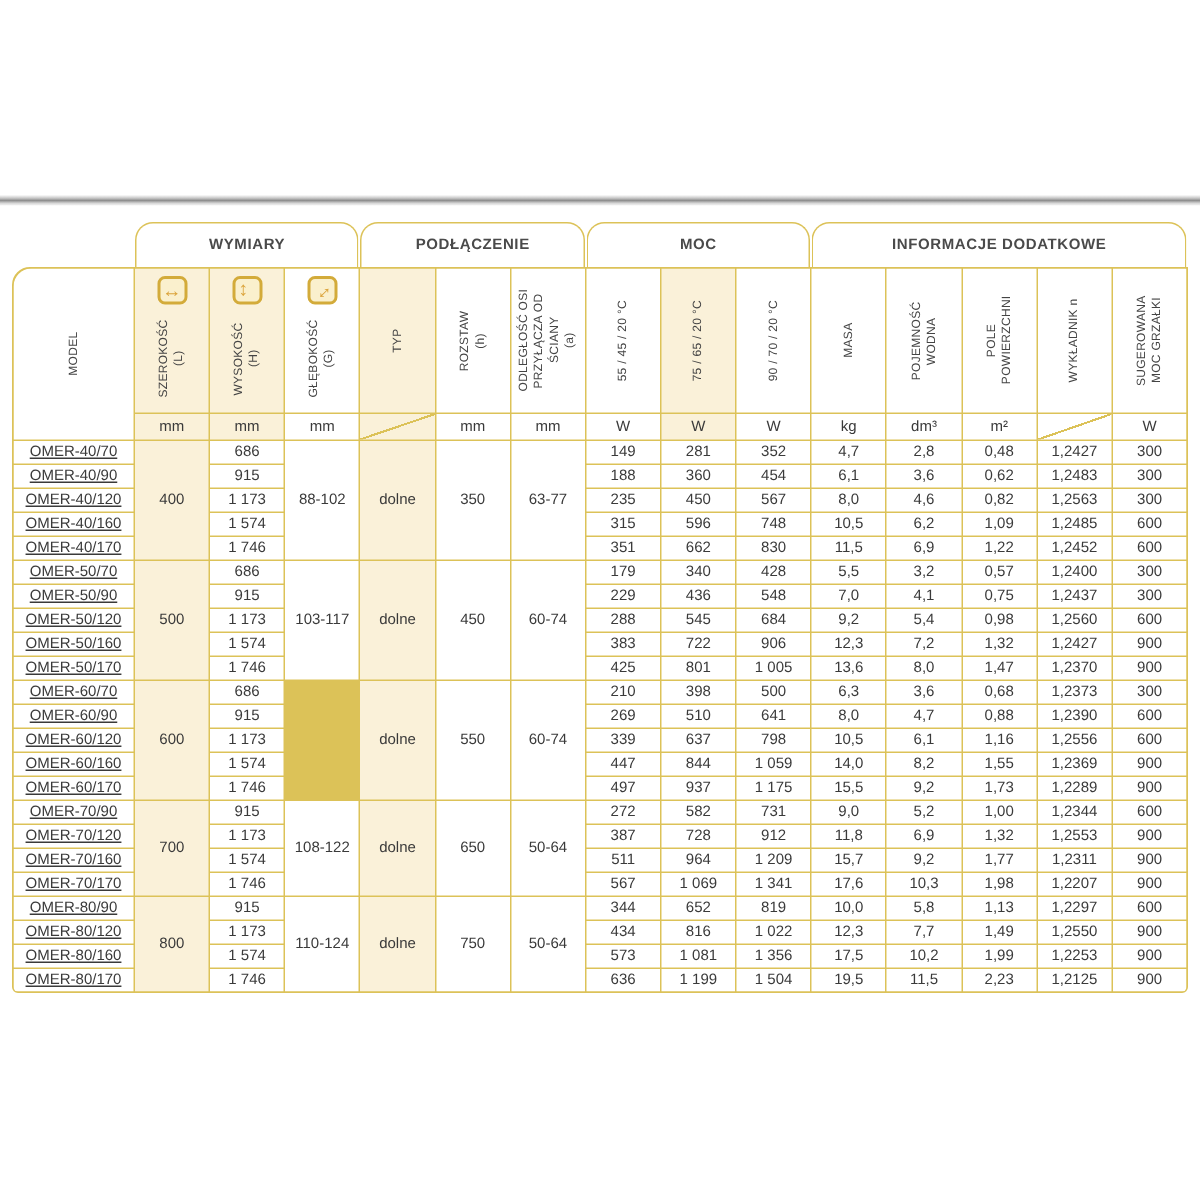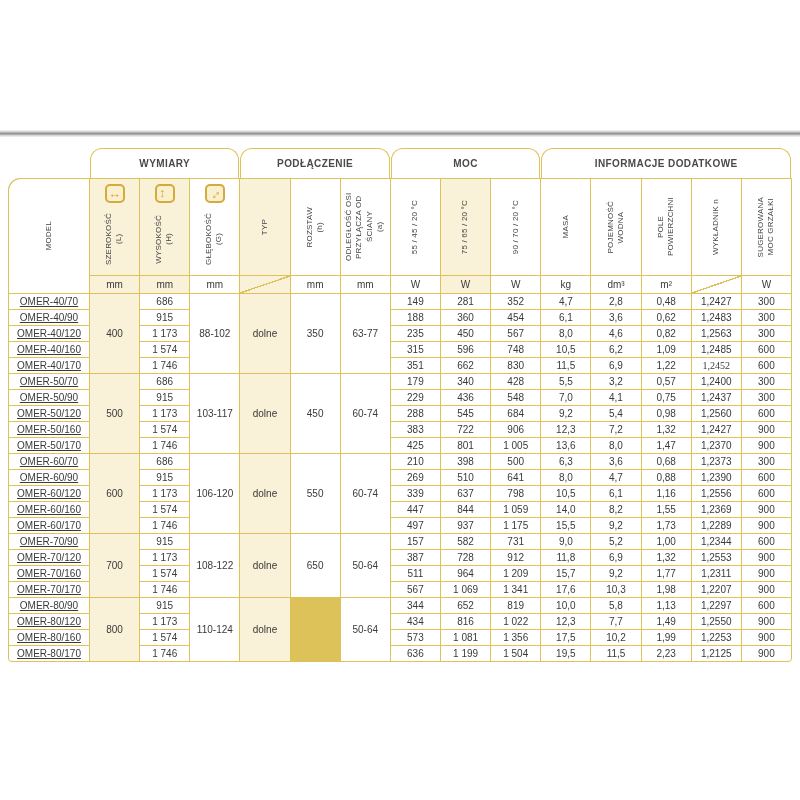--- a/index.html
+++ b/index.html
@@ -202,21 +202,21 @@
         <div class="cell" style="grid-area: 6 / 14;">1,2485</div>
         <div class="cell" style="grid-area: 6 / 15;">600</div>
         <div class="cell model-cell" style="grid-area: 7 / 1;">OMER-40/170</div>
         <div class="cell" style="grid-area: 7 / 3;">1 746</div>
         <div class="cell" style="grid-area: 7 / 8;">351</div>
         <div class="cell" style="grid-area: 7 / 9;">662</div>
         <div class="cell" style="grid-area: 7 / 10;">830</div>
         <div class="cell" style="grid-area: 7 / 11;">11,5</div>
         <div class="cell" style="grid-area: 7 / 12;">6,9</div>
         <div class="cell" style="grid-area: 7 / 13;">1,22</div>
-        <div class="cell" style="grid-area: 7 / 14; font-family: Liberation Serif, serif;">1,2452</div>
+        <div class="cell" style="grid-area: 7 / 14;">1,2452</div>
         <div class="cell" style="grid-area: 7 / 15;">600</div>
         <div class="cell tint" style="grid-area: 8 / 2 / span 5;">500</div>
         <div class="cell" style="grid-area: 8 / 4 / span 5;">103-117</div>
         <div class="cell tint" style="grid-area: 8 / 5 / span 5;">dolne</div>
         <div class="cell" style="grid-area: 8 / 6 / span 5;">450</div>
         <div class="cell" style="grid-area: 8 / 7 / span 5;">60-74</div>
         <div class="cell model-cell" style="grid-area: 8 / 1;">OMER-50/70</div>
         <div class="cell" style="grid-area: 8 / 3;">686</div>
         <div class="cell" style="grid-area: 8 / 8;">179</div>
         <div class="cell" style="grid-area: 8 / 9;">340</div>
@@ -260,21 +260,20 @@
         <div class="cell" style="grid-area: 12 / 3;">1 746</div>
         <div class="cell" style="grid-area: 12 / 8;">425</div>
         <div class="cell" style="grid-area: 12 / 9;">801</div>
         <div class="cell" style="grid-area: 12 / 10;">1 005</div>
         <div class="cell" style="grid-area: 12 / 11;">13,6</div>
         <div class="cell" style="grid-area: 12 / 12;">8,0</div>
         <div class="cell" style="grid-area: 12 / 13;">1,47</div>
         <div class="cell" style="grid-area: 12 / 14;">1,2370</div>
         <div class="cell" style="grid-area: 12 / 15;">900</div>
         <div class="cell tint" style="grid-area: 13 / 2 / span 5;">600</div>
-        <div class="cell" style="grid-area: 13 / 4 / span 5;">106-120</div>
         <div class="cell tint" style="grid-area: 13 / 5 / span 5;">dolne</div>
         <div class="cell" style="grid-area: 13 / 6 / span 5;">550</div>
         <div class="cell" style="grid-area: 13 / 7 / span 5;">60-74</div>
         <div class="cell model-cell" style="grid-area: 13 / 1;">OMER-60/70</div>
         <div class="cell" style="grid-area: 13 / 3;">686</div>
         <div class="cell" style="grid-area: 13 / 8;">210</div>
         <div class="cell" style="grid-area: 13 / 9;">398</div>
         <div class="cell" style="grid-area: 13 / 10;">500</div>
         <div class="cell" style="grid-area: 13 / 11;">6,3</div>
         <div class="cell" style="grid-area: 13 / 12;">3,6</div>
@@ -321,21 +320,21 @@
         <div class="cell" style="grid-area: 17 / 13;">1,73</div>
         <div class="cell" style="grid-area: 17 / 14;">1,2289</div>
         <div class="cell" style="grid-area: 17 / 15;">900</div>
         <div class="cell tint" style="grid-area: 18 / 2 / span 4;">700</div>
         <div class="cell" style="grid-area: 18 / 4 / span 4;">108-122</div>
         <div class="cell tint" style="grid-area: 18 / 5 / span 4;">dolne</div>
         <div class="cell" style="grid-area: 18 / 6 / span 4;">650</div>
         <div class="cell" style="grid-area: 18 / 7 / span 4;">50-64</div>
         <div class="cell model-cell" style="grid-area: 18 / 1;">OMER-70/90</div>
         <div class="cell" style="grid-area: 18 / 3;">915</div>
-        <div class="cell" style="grid-area: 18 / 8;">157</div>
+        <div class="cell" style="grid-area: 18 / 8;">272</div>
         <div class="cell" style="grid-area: 18 / 9;">582</div>
         <div class="cell" style="grid-area: 18 / 10;">731</div>
         <div class="cell" style="grid-area: 18 / 11;">9,0</div>
         <div class="cell" style="grid-area: 18 / 12;">5,2</div>
         <div class="cell" style="grid-area: 18 / 13;">1,00</div>
         <div class="cell" style="grid-area: 18 / 14;">1,2344</div>
         <div class="cell" style="grid-area: 18 / 15;">600</div>
         <div class="cell model-cell" style="grid-area: 19 / 1;">OMER-70/120</div>
         <div class="cell" style="grid-area: 19 / 3;">1 173</div>
         <div class="cell" style="grid-area: 19 / 8;">387</div>
@@ -362,20 +361,21 @@
         <div class="cell" style="grid-area: 21 / 9;">1 069</div>
         <div class="cell" style="grid-area: 21 / 10;">1 341</div>
         <div class="cell" style="grid-area: 21 / 11;">17,6</div>
         <div class="cell" style="grid-area: 21 / 12;">10,3</div>
         <div class="cell" style="grid-area: 21 / 13;">1,98</div>
         <div class="cell" style="grid-area: 21 / 14;">1,2207</div>
         <div class="cell" style="grid-area: 21 / 15;">900</div>
         <div class="cell tint" style="grid-area: 22 / 2 / span 4;">800</div>
         <div class="cell" style="grid-area: 22 / 4 / span 4;">110-124</div>
         <div class="cell tint" style="grid-area: 22 / 5 / span 4;">dolne</div>
+        <div class="cell" style="grid-area: 22 / 6 / span 4;">750</div>
         <div class="cell" style="grid-area: 22 / 7 / span 4;">50-64</div>
         <div class="cell model-cell" style="grid-area: 22 / 1;">OMER-80/90</div>
         <div class="cell" style="grid-area: 22 / 3;">915</div>
         <div class="cell" style="grid-area: 22 / 8;">344</div>
         <div class="cell" style="grid-area: 22 / 9;">652</div>
         <div class="cell" style="grid-area: 22 / 10;">819</div>
         <div class="cell" style="grid-area: 22 / 11;">10,0</div>
         <div class="cell" style="grid-area: 22 / 12;">5,8</div>
         <div class="cell" style="grid-area: 22 / 13;">1,13</div>
         <div class="cell" style="grid-area: 22 / 14;">1,2297</div>

